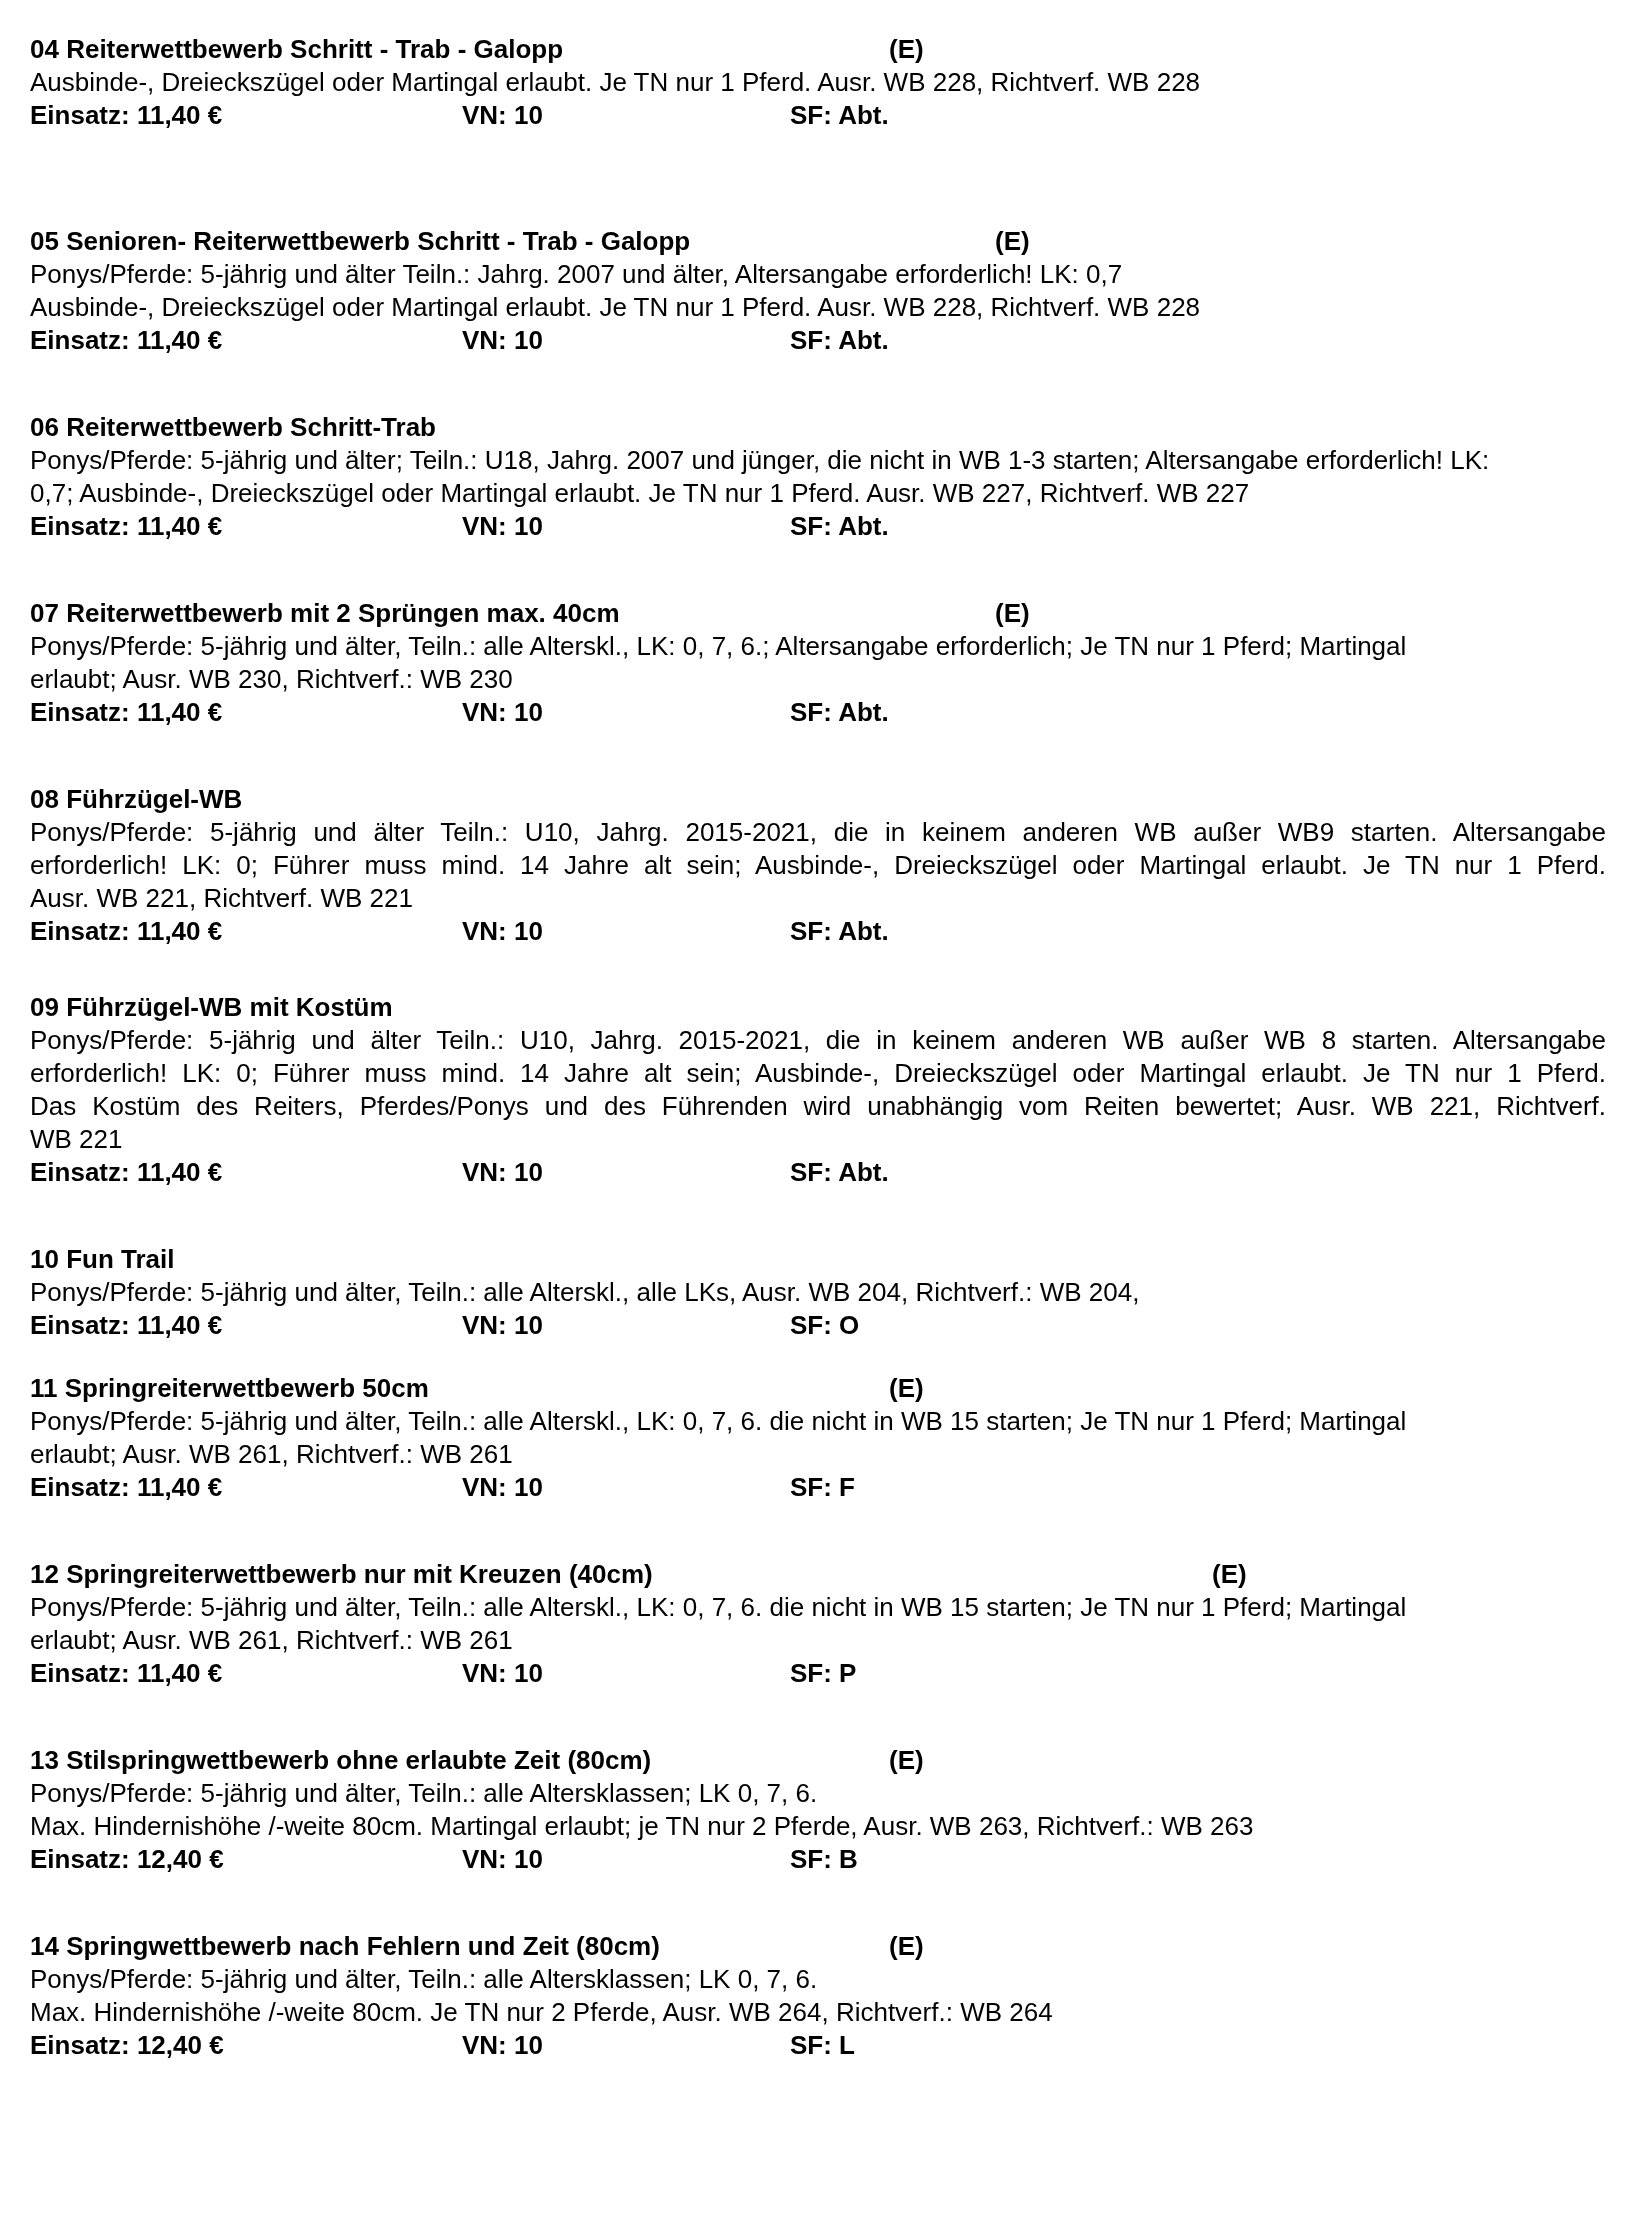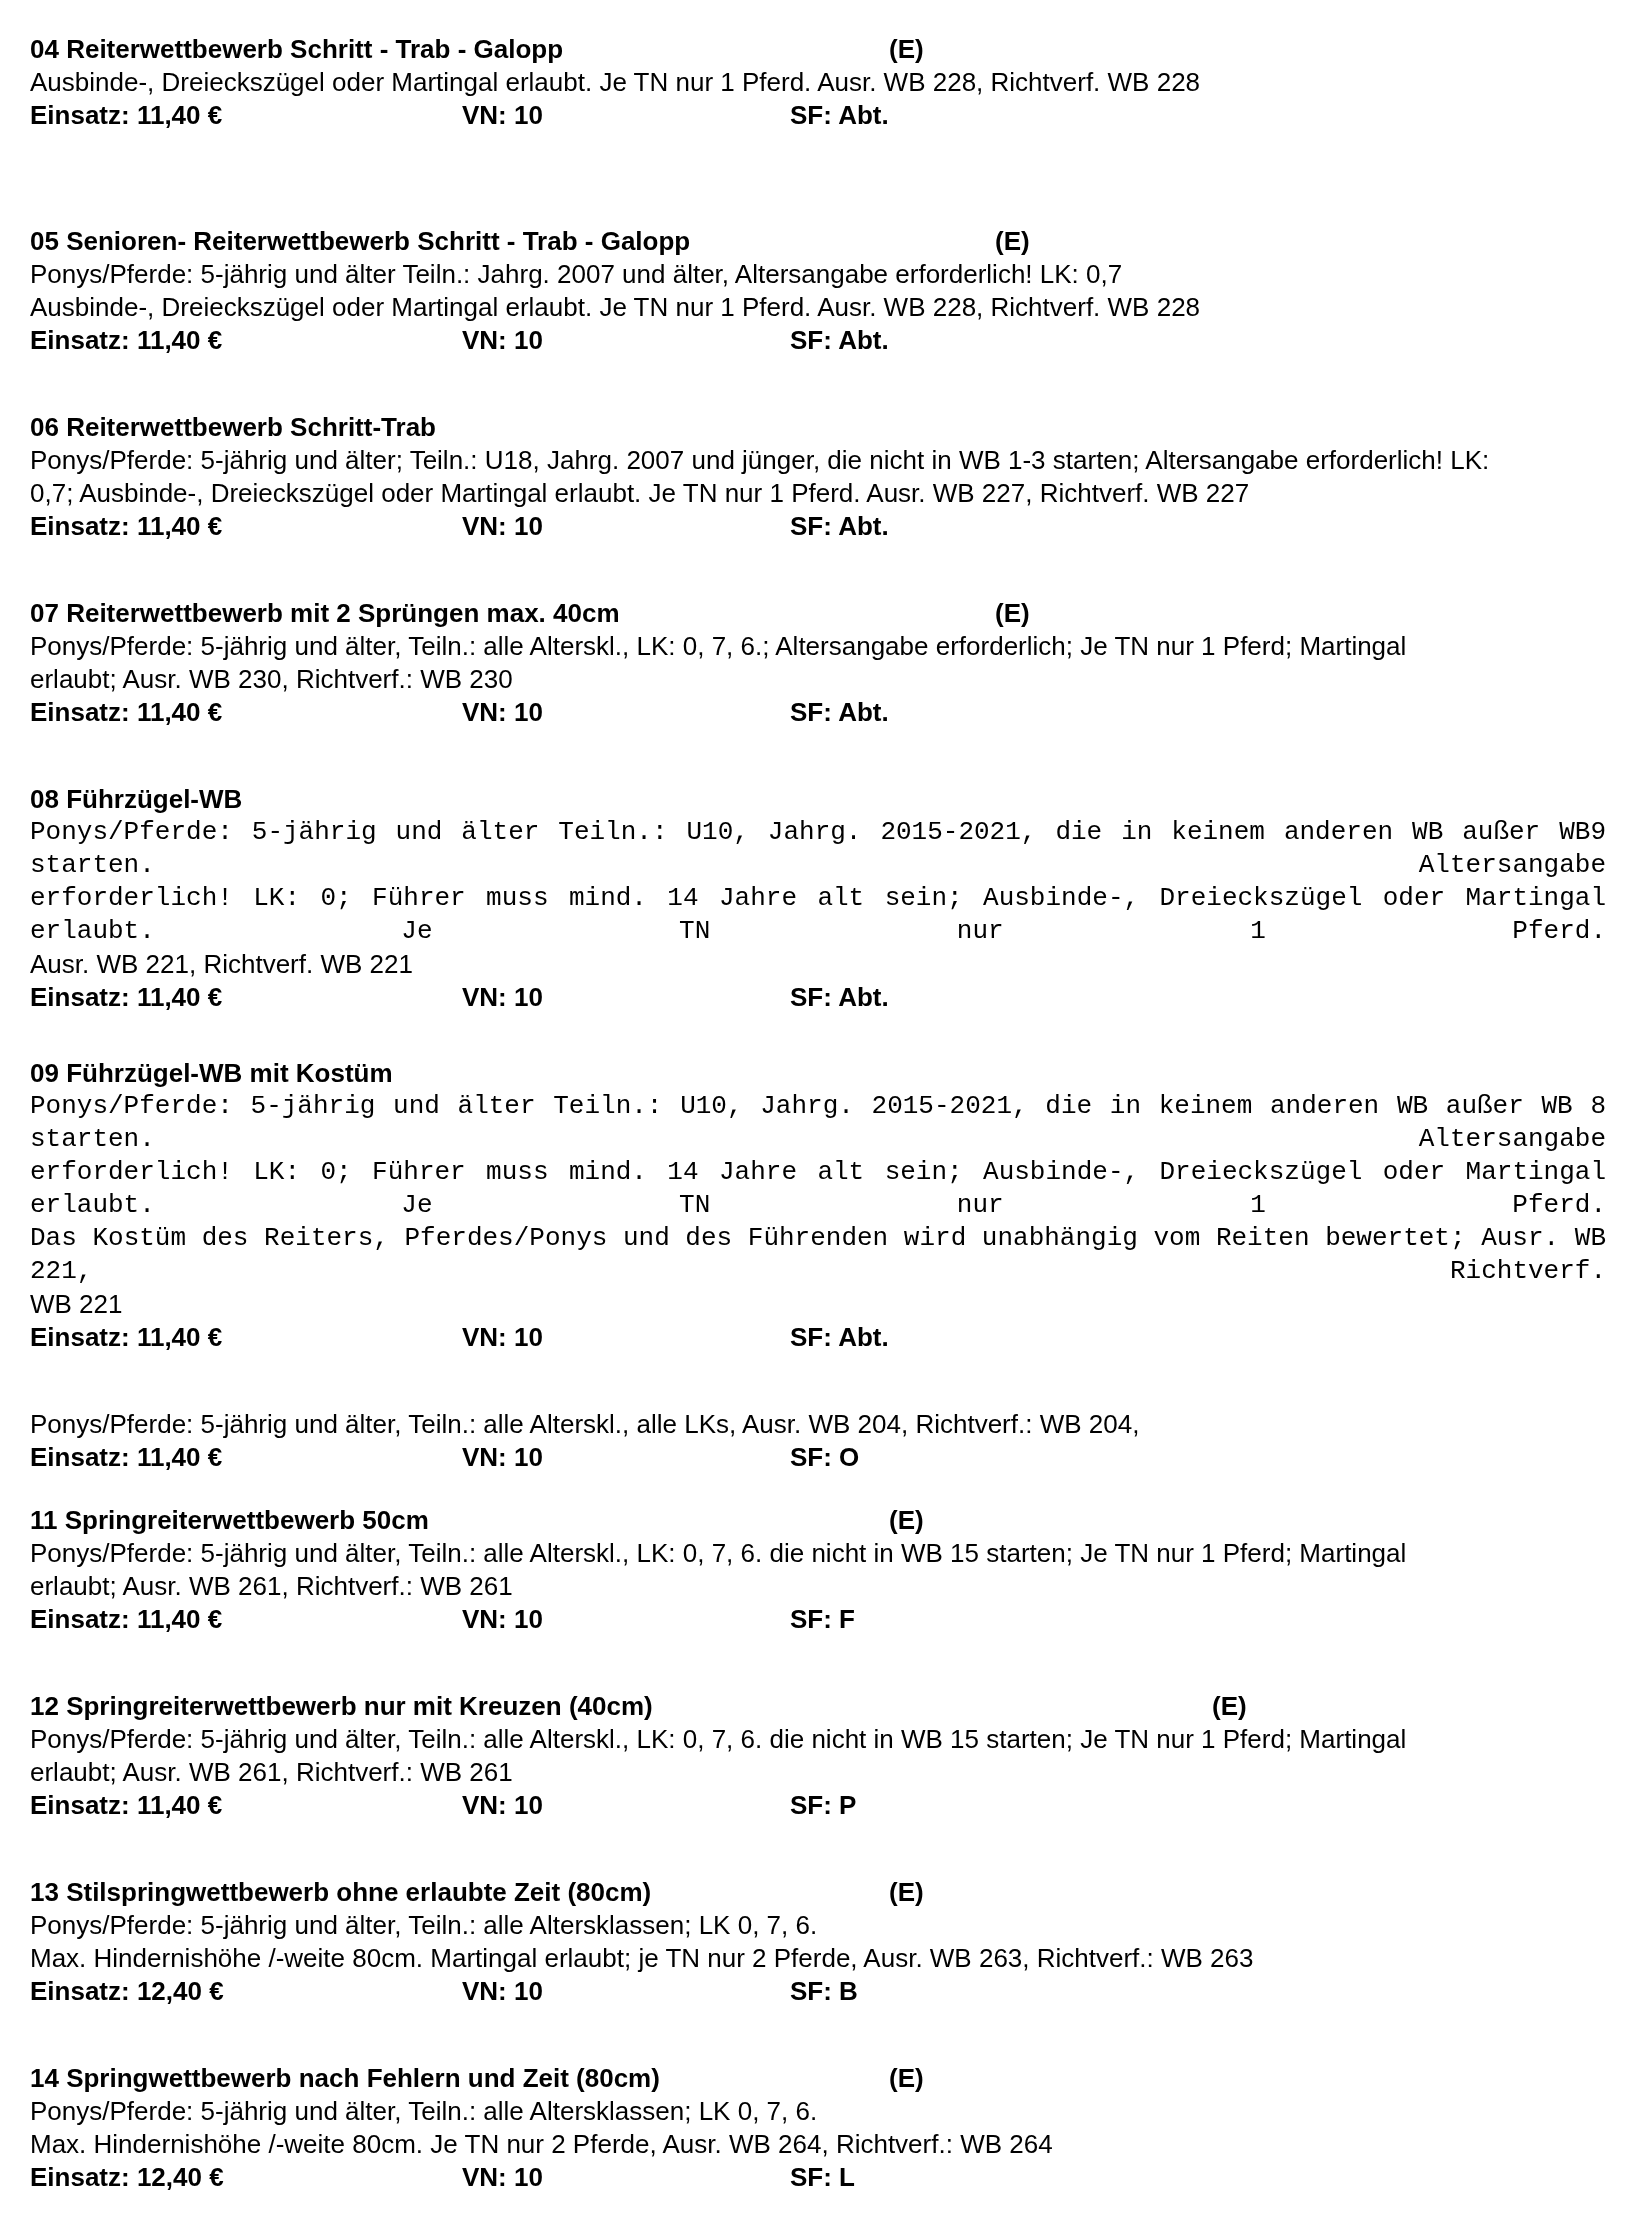--- a/index.html
+++ b/index.html
@@ -29,21 +29,20 @@
   .marker {
     position: absolute;
     top: 0;
     font-weight: bold;
   }
   .line { white-space: nowrap; }
   .line.stretch {
     white-space: normal;
     text-align: justify;
     text-align-last: justify;
-    font-family: Liberation Mono, monospace;
   }
   .fee-line {
     font-weight: bold;
     position: relative;
     white-space: nowrap;
   }
   .fee-vn { position: absolute; top: 0; left: 432px; }
   .fee-sf { position: absolute; top: 0; left: 760px; }
 </style>
 </head>
@@ -143,20 +142,24 @@
           <div class="line">WB 221</div>
         </div>
     <div class="fee-line">
       <span class="fee">Einsatz: 11,40 €</span>
       <span class="fee-vn">VN: 10</span>
       <span class="fee-sf">SF: Abt.</span>
     </div>
   </section>
 
   <section class="section">
+    <div class="title-line">
+      <span class="title">10 Fun Trail</span>
+      
+    </div>
     <div class="body">
           <div class="line">Ponys/Pferde: 5-jährig und älter, Teiln.: alle Alterskl., alle LKs, Ausr. WB 204, Richtverf.: WB 204,</div>
         </div>
     <div class="fee-line">
       <span class="fee">Einsatz: 11,40 €</span>
       <span class="fee-vn">VN: 10</span>
       <span class="fee-sf">SF: O</span>
     </div>
   </section>
 

